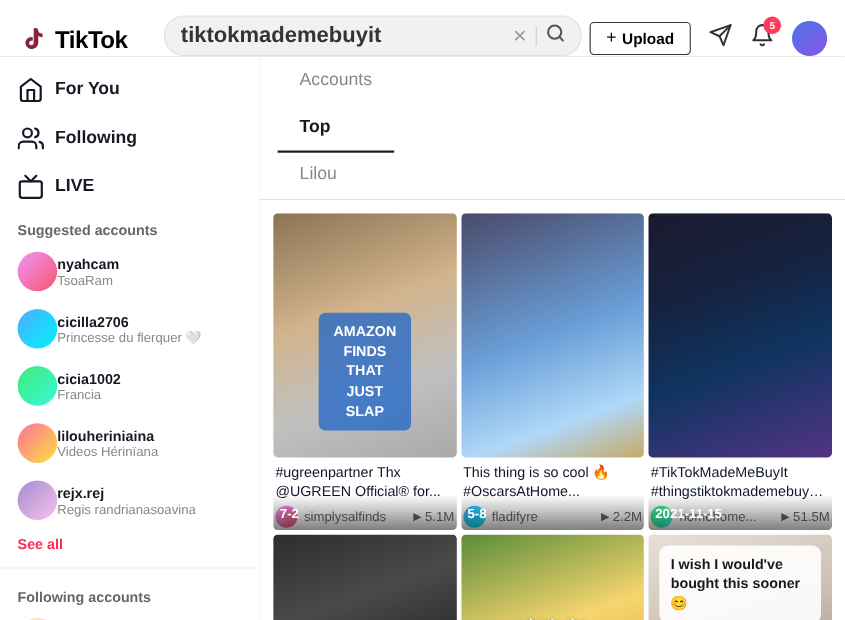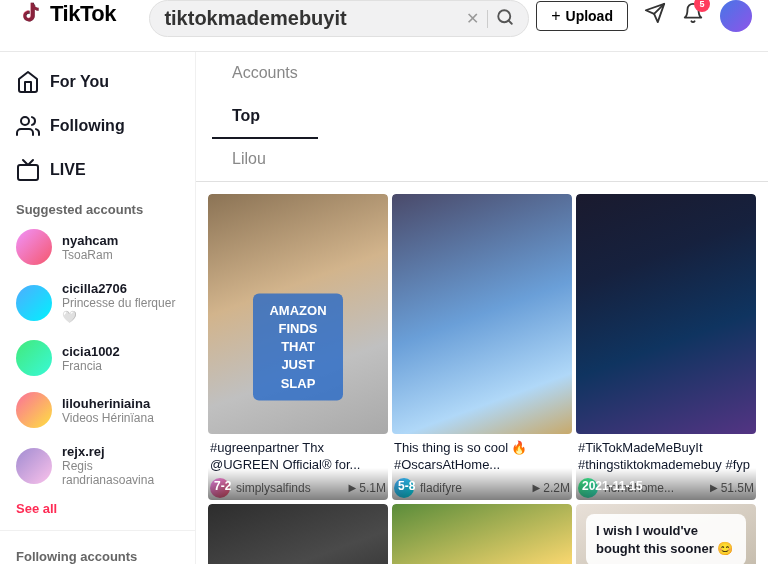--- a/index.html
+++ b/index.html
@@ -1,20 +1,20 @@
 <!DOCTYPE html>
 <html><head>
   <meta charset="utf-8">
   <style>
     * { box-sizing: border-box; margin: 0; padding: 0; }
     body { font-family: -apple-system, BlinkMacSystemFont, 'Segoe UI', sans-serif; background: #fff; display: flex; flex-direction: column; height: 564px; overflow: hidden; }
 
     
     .header {
-      display: flex; align-items: flex-start; padding: 0 16px; height: 52px;
+      display: flex; align-items: flex-end; padding: 0 16px; height: 52px;
       border-bottom: 1px solid #e8e8e8; flex-shrink: 0; background: #fff;
     }
     .logo-area { display: flex; align-items: center; gap: 6px; min-width: 130px; }
     .logo-icon { width: 28px; height: 28px; }
     .logo-text { font-size: 22px; font-weight: 700; letter-spacing: -0.5px; }
     .search-bar {
       display: flex; align-items: center; flex: 1; max-width: 380px; margin: 0 auto;
       border: 1px solid #e0e0e0; border-radius: 92px; padding: 6px 14px; background: #f1f1f2;
     }
     .search-input {
@@ -35,31 +35,31 @@
       display: flex; align-items: center; justify-content: center;
     }
     .avatar-btn { width: 32px; height: 32px; border-radius: 50%; background: #ccc; cursor: pointer; overflow: hidden; }
     .avatar-img { width: 100%; height: 100%; background: linear-gradient(135deg, #667eea, #764ba2); }
 
     
     .main-layout { display: flex; flex: 1; overflow: hidden; }
 
     
     .sidebar {
-      width: 196px; flex-shrink: 0; overflow-y: auto; border-right: 1px solid #f0f0f0;
+      width: 236px; flex-shrink: 0; overflow-y: auto; border-right: 1px solid #f0f0f0;
       padding: 8px 0; background: #fff;
     }
     .nav-item {
       display: flex; align-items: center; gap: 10px; padding: 10px 16px;
       cursor: pointer; font-size: 16px; font-weight: 600; color: #161823; border-radius: 4px;
     }
     .nav-item svg { width: 24px; height: 24px; }
     .sidebar-section-title { padding: 10px 16px 4px; font-size: 13px; color: #666; font-weight: 600; }
     .suggested-account {
-      display: flex; align-items: center; gap: 10px; padding: 8px 16px; cursor: pointer;
+      display: flex; align-items: center; padding: 8px 16px; cursor: pointer;
     }
     .account-avatar {
       width: 36px; height: 36px; border-radius: 50%; flex-shrink: 0; overflow: hidden;
     }
     .account-info { display: flex; flex-direction: column; }
     .account-username { font-size: 13px; font-weight: 600; color: #161823; }
     .account-displayname { font-size: 12px; color: #888; }
     .see-all { padding: 6px 16px; color: #fe2c55; font-size: 13px; font-weight: 700; cursor: pointer; }
     .sidebar-divider { height: 1px; background: #f0f0f0; margin: 8px 0; }
 

